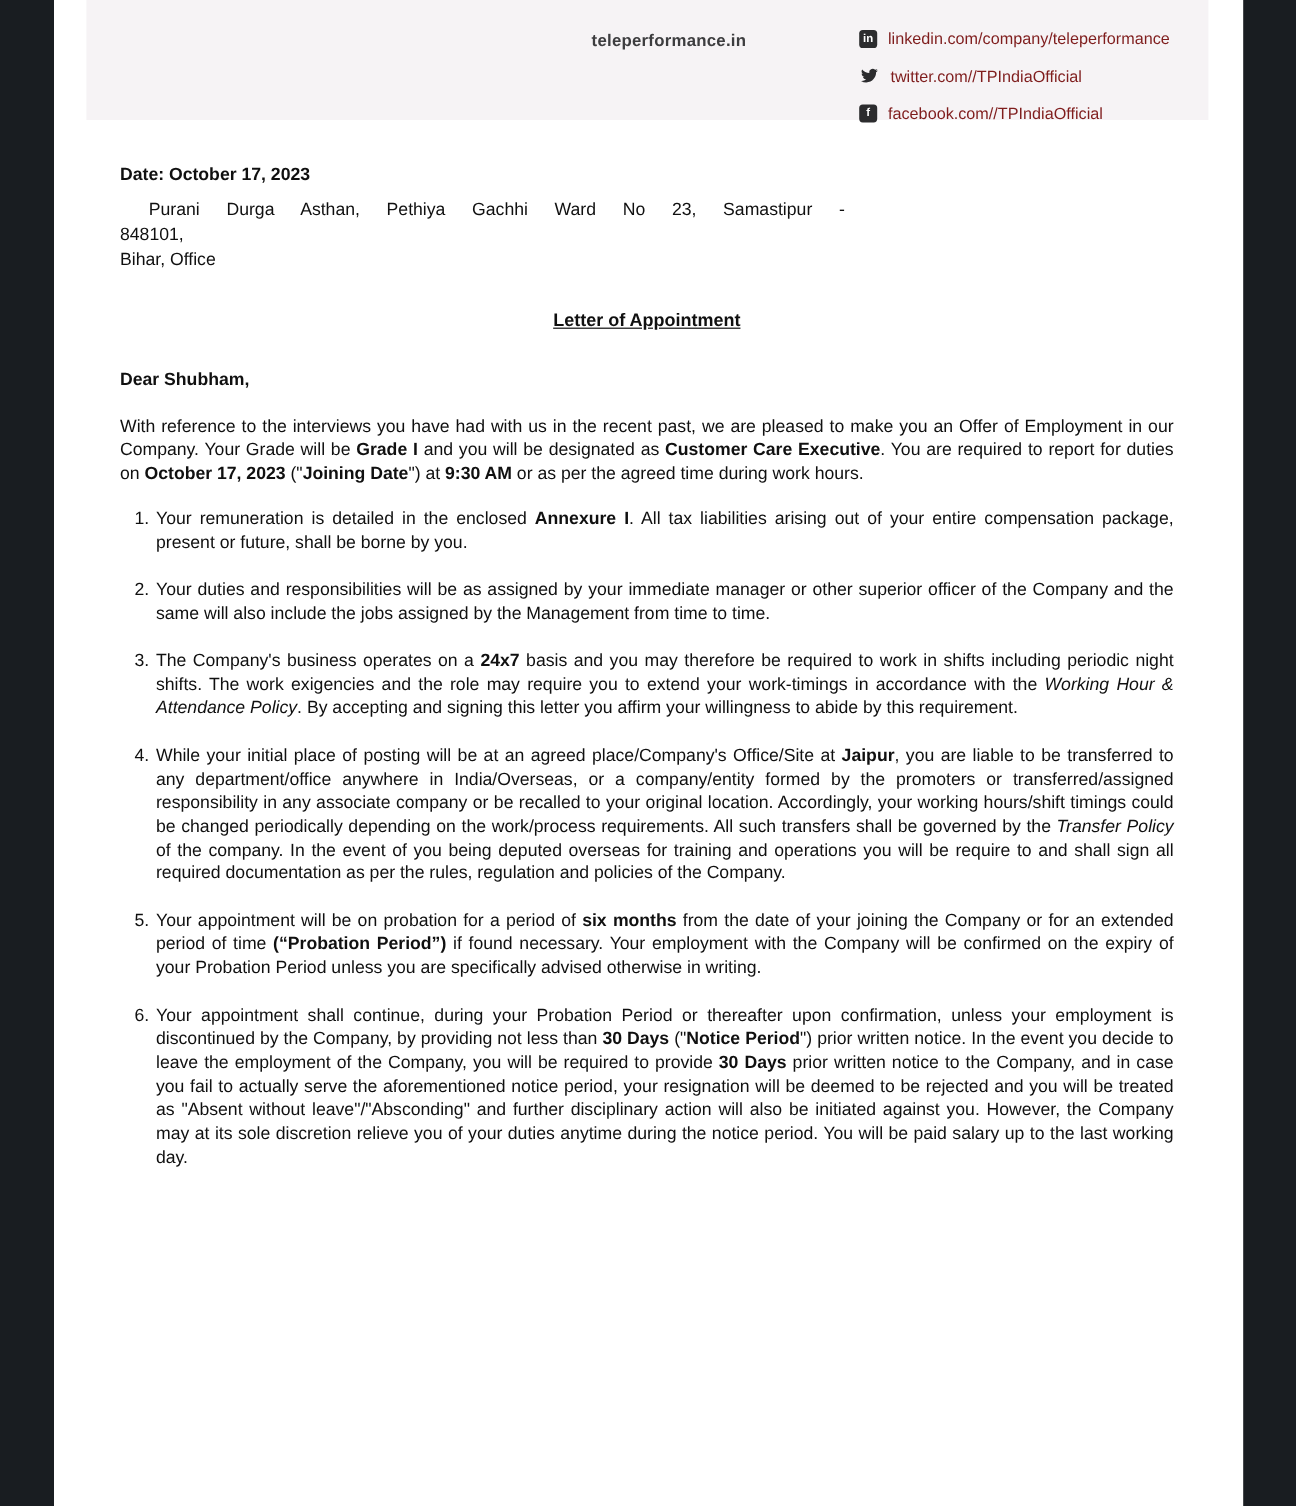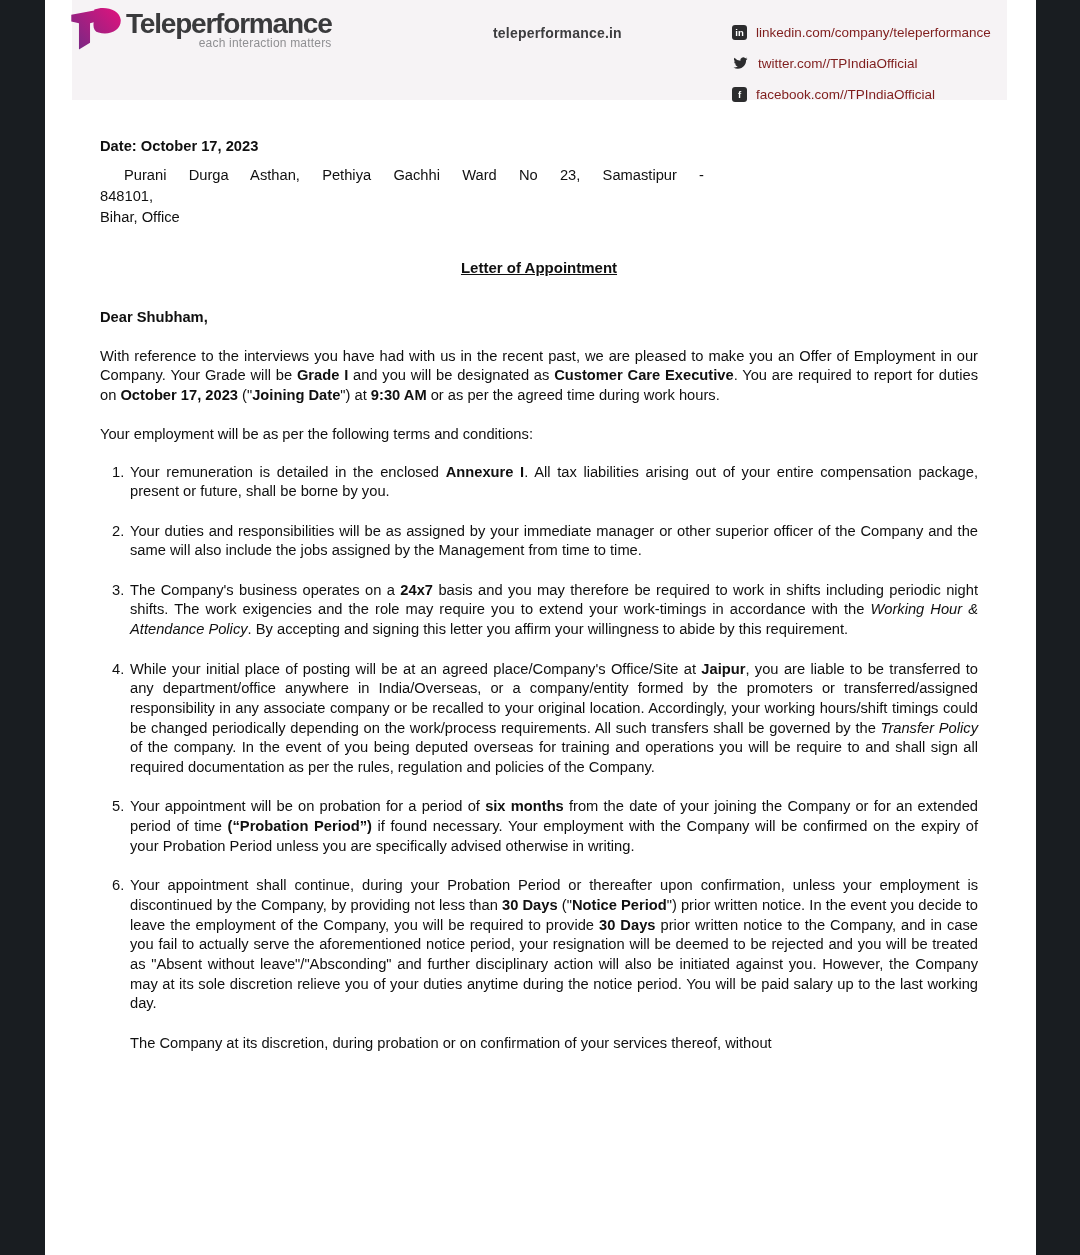--- a/index.html
+++ b/index.html
@@ -16,21 +16,21 @@
   .letterhead {
     position:absolute; left:72px; top:0; width:935px; height:100px;
     background:#f6f3f5;
   }
   .logo { position:absolute; left:-2px; top:7px; display:flex; align-items:flex-start; }
   .logo svg { width:52px; height:46px; display:block; }
   .brand-col { margin-left:4px; padding-top:2px; }
   .brand { font-size:28px; font-weight:bold; color:#3a3a3c; letter-spacing:-1.2px; line-height:30px; }
   .tagline { font-size:12px; color:#8f8f92; text-align:right; margin-top:-3px; letter-spacing:0.2px; }
   .website { position:absolute; left:421px; top:25px; font-size:14px; font-weight:bold; color:#3d3d3f; letter-spacing:0.2px; }
-  .social { position:absolute; left:660px; top:24px; }
+  .social { position:absolute; left:644px; top:24px; }
   .social-row { display:flex; align-items:center; height:16px; margin-bottom:15px; }
   .sq-icon {
     width:15px; height:15px; background:#2c2c2e; color:#ffffff; border-radius:3px;
     font-size:9.5px; font-weight:bold; display:flex; align-items:center; justify-content:center;
     flex:0 0 15px;
   }
   .bird-icon { width:17px; height:15px; flex:0 0 17px; display:flex; align-items:center; }
   .bird-icon svg { width:17px; height:14px; fill:#2c2c2e; }
   .social-label { margin-left:9px; font-size:13.5px; color:#7f1d1d; white-space:nowrap; }
 
@@ -54,36 +54,20 @@
   .closing { margin:0 0 0 30px; text-align:justify; }
   .rich i { font-style:italic; }
 </style>
 </head>
 <body>
 
 <div class="strip strip-left"></div>
 <div class="strip strip-right"></div>
 
 <div class="letterhead">
-  <div class="logo">
-    <svg viewBox="0 0 60 54">
-      <defs>
-        <linearGradient id="tpg" x1="0" y1="54" x2="60" y2="0" gradientUnits="userSpaceOnUse">
-          <stop offset="0" stop-color="#6b2b85"></stop>
-          <stop offset="1" stop-color="#e4127d"></stop>
-        </linearGradient>
-      </defs>
-      <polygon points="1,9 34,3 34,16 23,19 23,42 10,50 10,19 1,17" fill="url(#tpg)"></polygon>
-      <path d="M28 3 C40 -2 58 3 59 15 C60 27 46 34 33 30 C29 29 27 26 27 21 Z" fill="url(#tpg)"></path>
-    </svg>
-    <div class="brand-col">
-      <div class="brand">Teleperformance</div>
-      <div class="tagline">each interaction matters</div>
-    </div>
-  </div>
   <div class="website">teleperformance.in</div>
   <div class="social">
     <div class="social-row">
       <span class="sq-icon">in</span>
       <span class="social-label">linkedin.com/company/teleperformance</span>
     </div>
     <div class="social-row">
       <span class="bird-icon">
         <svg viewBox="0 0 24 24">
             <path d="M24 4.56c-.89.39-1.84.66-2.83.78a4.93 4.93 0 0 0 2.16-2.72c-.95.56-2 .97-3.13 1.19a4.92 4.92 0 0 0-8.39 4.49A13.97 13.97 0 0 1 1.67 3.15a4.92 4.92 0 0 0 1.52 6.57c-.8-.03-1.56-.25-2.22-.62v.06a4.92 4.92 0 0 0 3.95 4.83c-.42.11-.86.17-1.3.17-.32 0-.63-.03-.93-.09a4.93 4.93 0 0 0 4.6 3.42A9.87 9.87 0 0 1 0 19.54a13.94 13.94 0 0 0 7.55 2.21c9.06 0 14.01-7.5 14.01-14.01l-.02-.64A10.01 10.01 0 0 0 24 4.56z"></path>
@@ -103,21 +87,20 @@
   <div class="meta-line addr-justify">Purani Durga Asthan, Pethiya Gachhi Ward No 23, Samastipur -</div>
   <div class="meta-line">848101,</div>
   <div class="meta-line">Bihar, Office</div>
 
   <div class="title">Letter of Appointment</div>
 
   <div class="salutation bold">Dear Shubham,</div>
 
   <p class="para rich"><span>With reference to the interviews you have had with us in the recent past, we are pleased to make you an Offer of Employment in our Company. Your Grade will be </span><b>Grade I</b><span> and you will be designated as </span><b>Customer Care Executive</b><span>. You are required to report for duties on </span><b>October 17, 2023</b><span> ("</span><b>Joining Date</b><span>") at </span><b>9:30 AM</b><span> or as per the agreed time during work hours.</span></p>
 
-  <p class="para">Your employment will be as per the following terms and conditions:</p>
 
   <ol class="terms">
     <li>
       <span class="li-num">1.</span>
       <span class="rich"><span>Your remuneration is detailed in the enclosed </span><b>Annexure I</b><span>. All tax liabilities arising out of your entire compensation package, present or future, shall be borne by you.</span></span>
     </li>
     <li>
       <span class="li-num">2.</span>
       <span class="rich"><span>Your duties and responsibilities will be as assigned by your immediate manager or other superior officer of the Company and the same will also include the jobs assigned by the Management from time to time.</span></span>
     </li>
@@ -132,14 +115,13 @@
     <li>
       <span class="li-num">5.</span>
       <span class="rich"><span>Your appointment will be on probation for a period of </span><b>six months</b><span> from the date of your joining the Company or for an extended period of time </span><b>(“Probation Period”)</b><span> if found necessary. Your employment with the Company will be confirmed on the expiry of your Probation Period unless you are specifically advised otherwise in writing.</span></span>
     </li>
     <li>
       <span class="li-num">6.</span>
       <span class="rich"><span>Your appointment shall continue, during your Probation Period or thereafter upon confirmation, unless your employment is discontinued by the Company, by providing not less than </span><b>30 Days</b><span> ("</span><b>Notice Period</b><span>") prior written notice. In the event you decide to leave the employment of the Company, you will be required to provide </span><b>30 Days</b><span> prior written notice to the Company, and in case you fail to actually serve the aforementioned notice period, your resignation will be deemed to be rejected and you will be treated as "Absent without leave"/"Absconding" and further disciplinary action will also be initiated against you. However, the Company may at its sole discretion relieve you of your duties anytime during the notice period. You will be paid salary up to the last working day.</span></span>
     </li>
   </ol>
 
-  <p class="closing rich"><span>The Company at its discretion, during probation or on confirmation of your services thereof, without</span></p>
 </div>
 
 </body></html>

